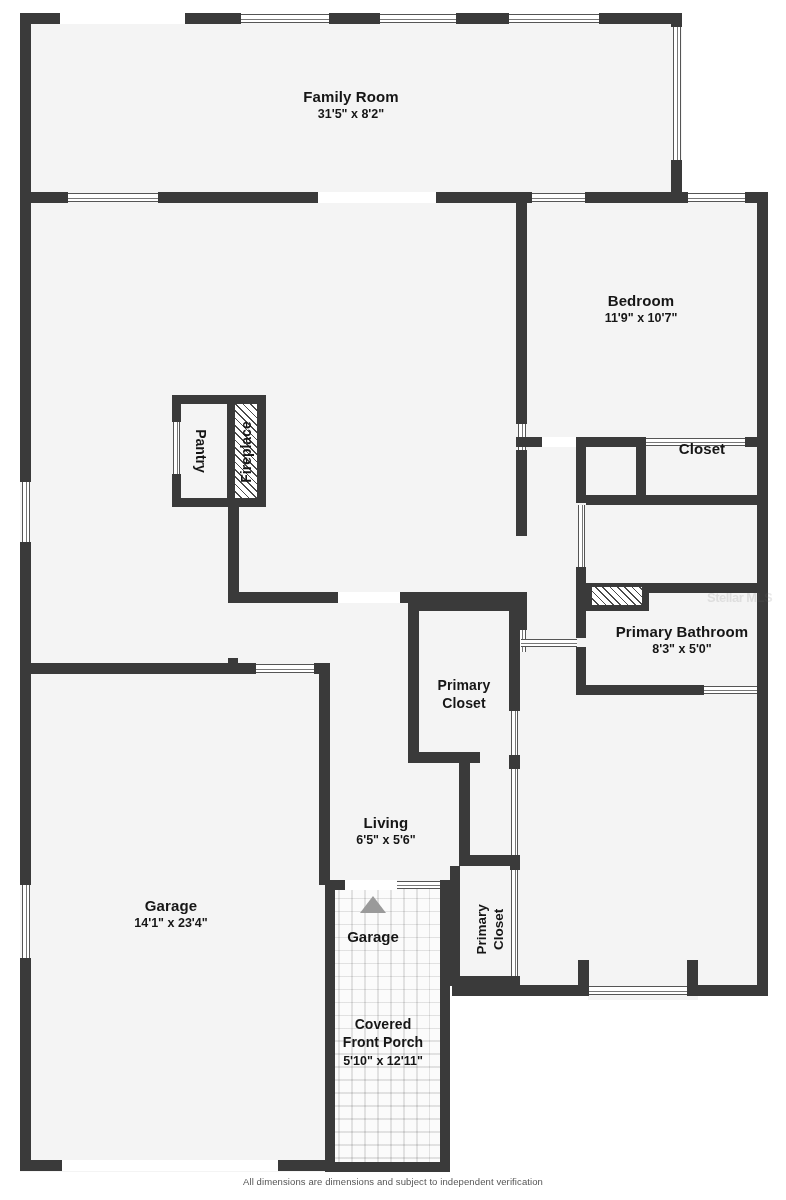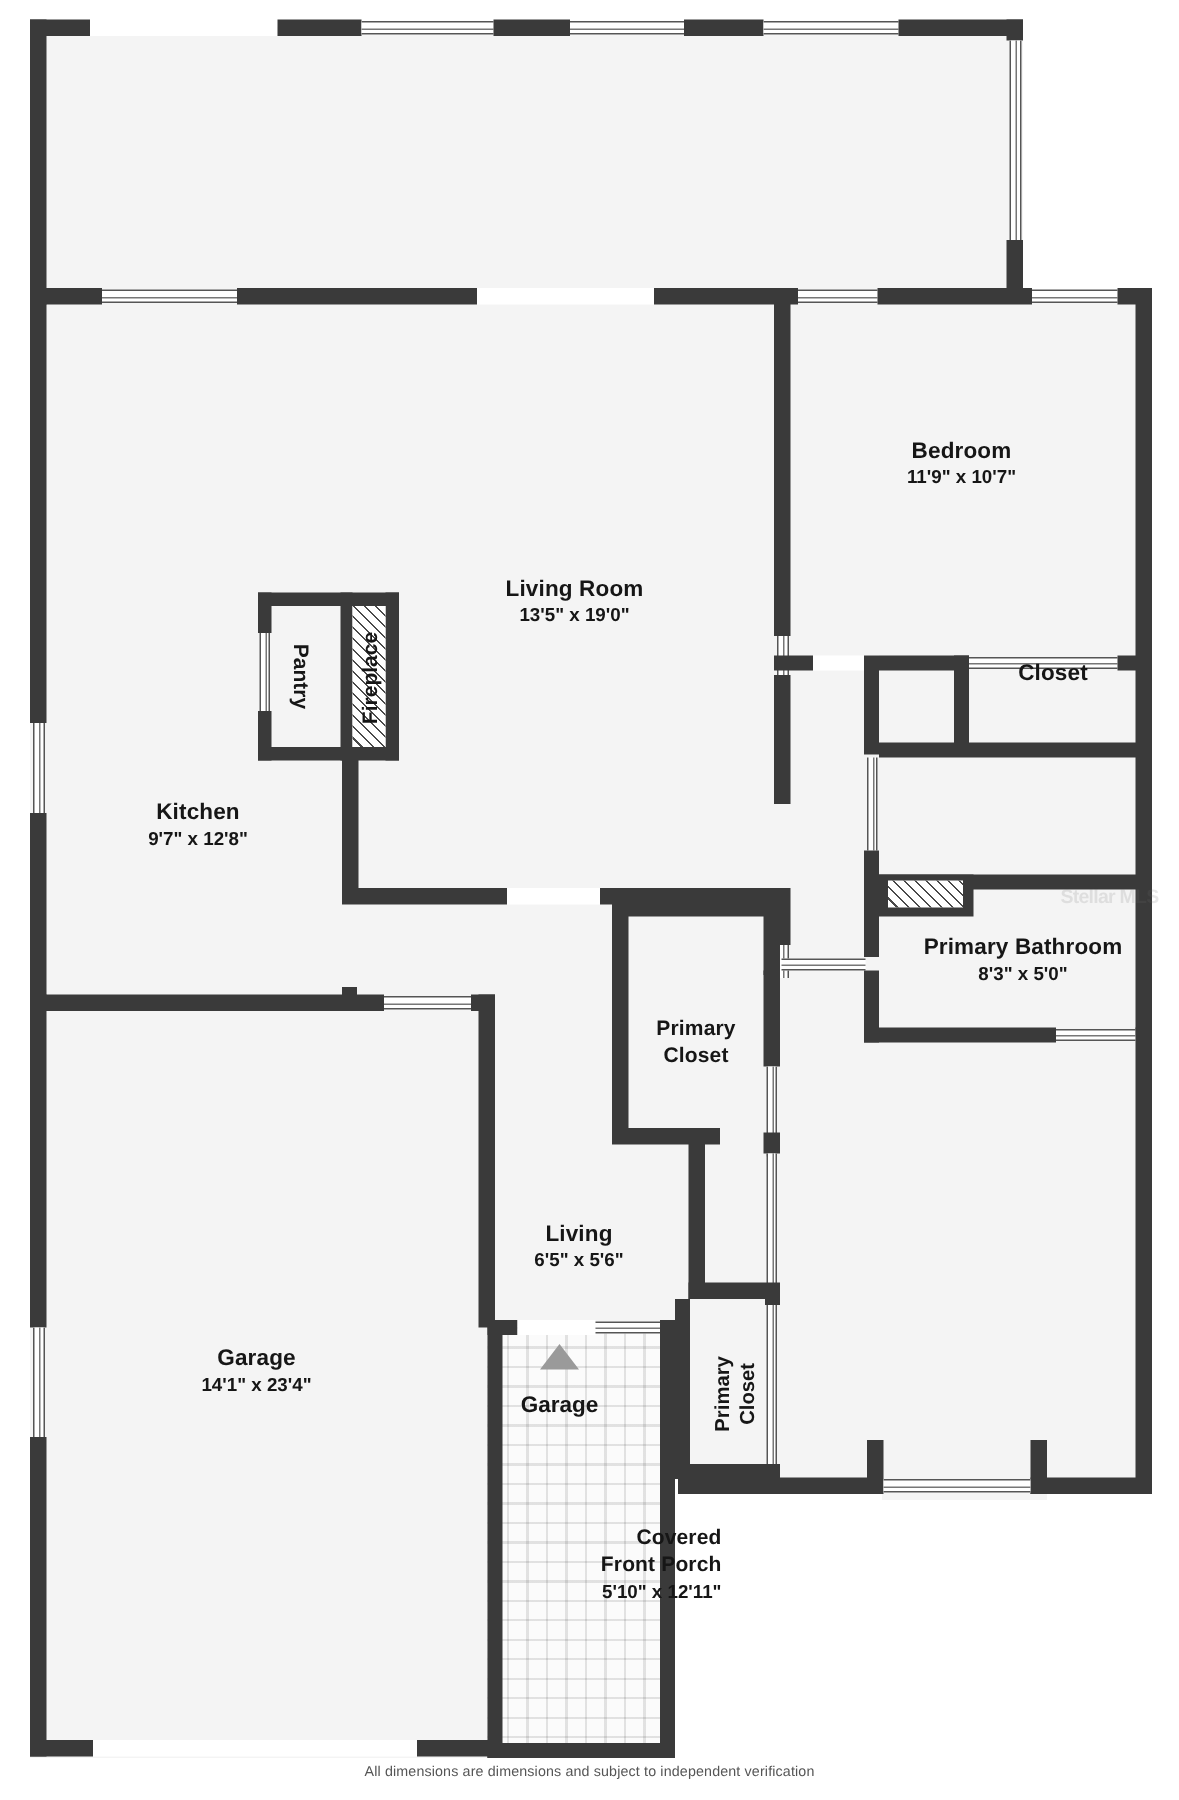--- a/index.html
+++ b/index.html
@@ -273,31 +273,27 @@
   <div class="win-h" style="left:397px; top:881px; width:45px; height:8px;"></div>
   <div class="wall" style="left:442px; top:880px; width:18px; height:10px;"></div>
   <div class="wall" style="left:325px; top:880px; width:10px; height:292px;"></div>
   <div class="wall" style="left:440px; top:880px; width:10px; height:292px;"></div>
   <div class="wall" style="left:325px; top:1162px; width:125px; height:10px;"></div>
 
   <div class="floor" style="left:460px; top:866px; width:50px; height:120px;"></div>
   <div class="wall" style="left:450px; top:866px; width:10px; height:120px;"></div>
   <div class="wall" style="left:450px; top:976px; width:70px; height:10px;"></div>
 
-
-
-  <div class="label" style="left:285px; top:384px; width:196px;">
-    <span class="rname">Living Room</span>
-    <span class="rdim">13'5" x 19'0"</span>
-  </div>
-
-  <div class="label" style="left:34px; top:533px; width:196px;">
-    <span class="rname">Kitchen</span>
-    <span class="rdim">9'7" x 12'8"</span>
-  </div>
+  <div class="label" style="left:253px; top:88px; width:196px;">
+    <span class="rname">Family Room</span>
+    <span class="rdim">31'5" x 8'2"</span>
+  </div>
+
+
+
 
   <div class="label" style="left:543px; top:292px; width:196px;">
     <span class="rname">Bedroom</span>
     <span class="rdim">11'9" x 10'7"</span>
   </div>
 
   <div class="label" style="left:604px; top:440px; width:196px;">
     <span class="rname">Closet</span>
   </div>
 
@@ -316,21 +312,21 @@
   <div class="label" style="left:288px; top:814px; width:196px;">
     <span class="rname">Living</span>
     <span class="rdim">6'5" x 5'6"</span>
   </div>
 
   <div class="label" style="left:73px; top:897px; width:196px;">
     <span class="rname">Garage</span>
     <span class="rdim">14'1" x 23'4"</span>
   </div>
 
-  <div class="label two-line" style="left:285px; top:1016px; width:196px; line-height:1.28;text-align:right;">
+  <div class="label two-line" style="left:285px; top:1016px; width:196px; line-height:1.28;">
     <span class="rname">Covered</span>
     <span class="rname">Front Porch</span>
     <span class="rdim">5'10" x 12'11"</span>
   </div>
 
   <div class="vlabel rot-cw" style="left:161px; top:443px; width:80px; font-size:14px; text-align:center;">
     <span>Pantry</span>
   </div>
 
   <div class="vlabel rot-ccw" style="left:206px; top:444px; width:80px; font-size:14px; text-align:center;">

